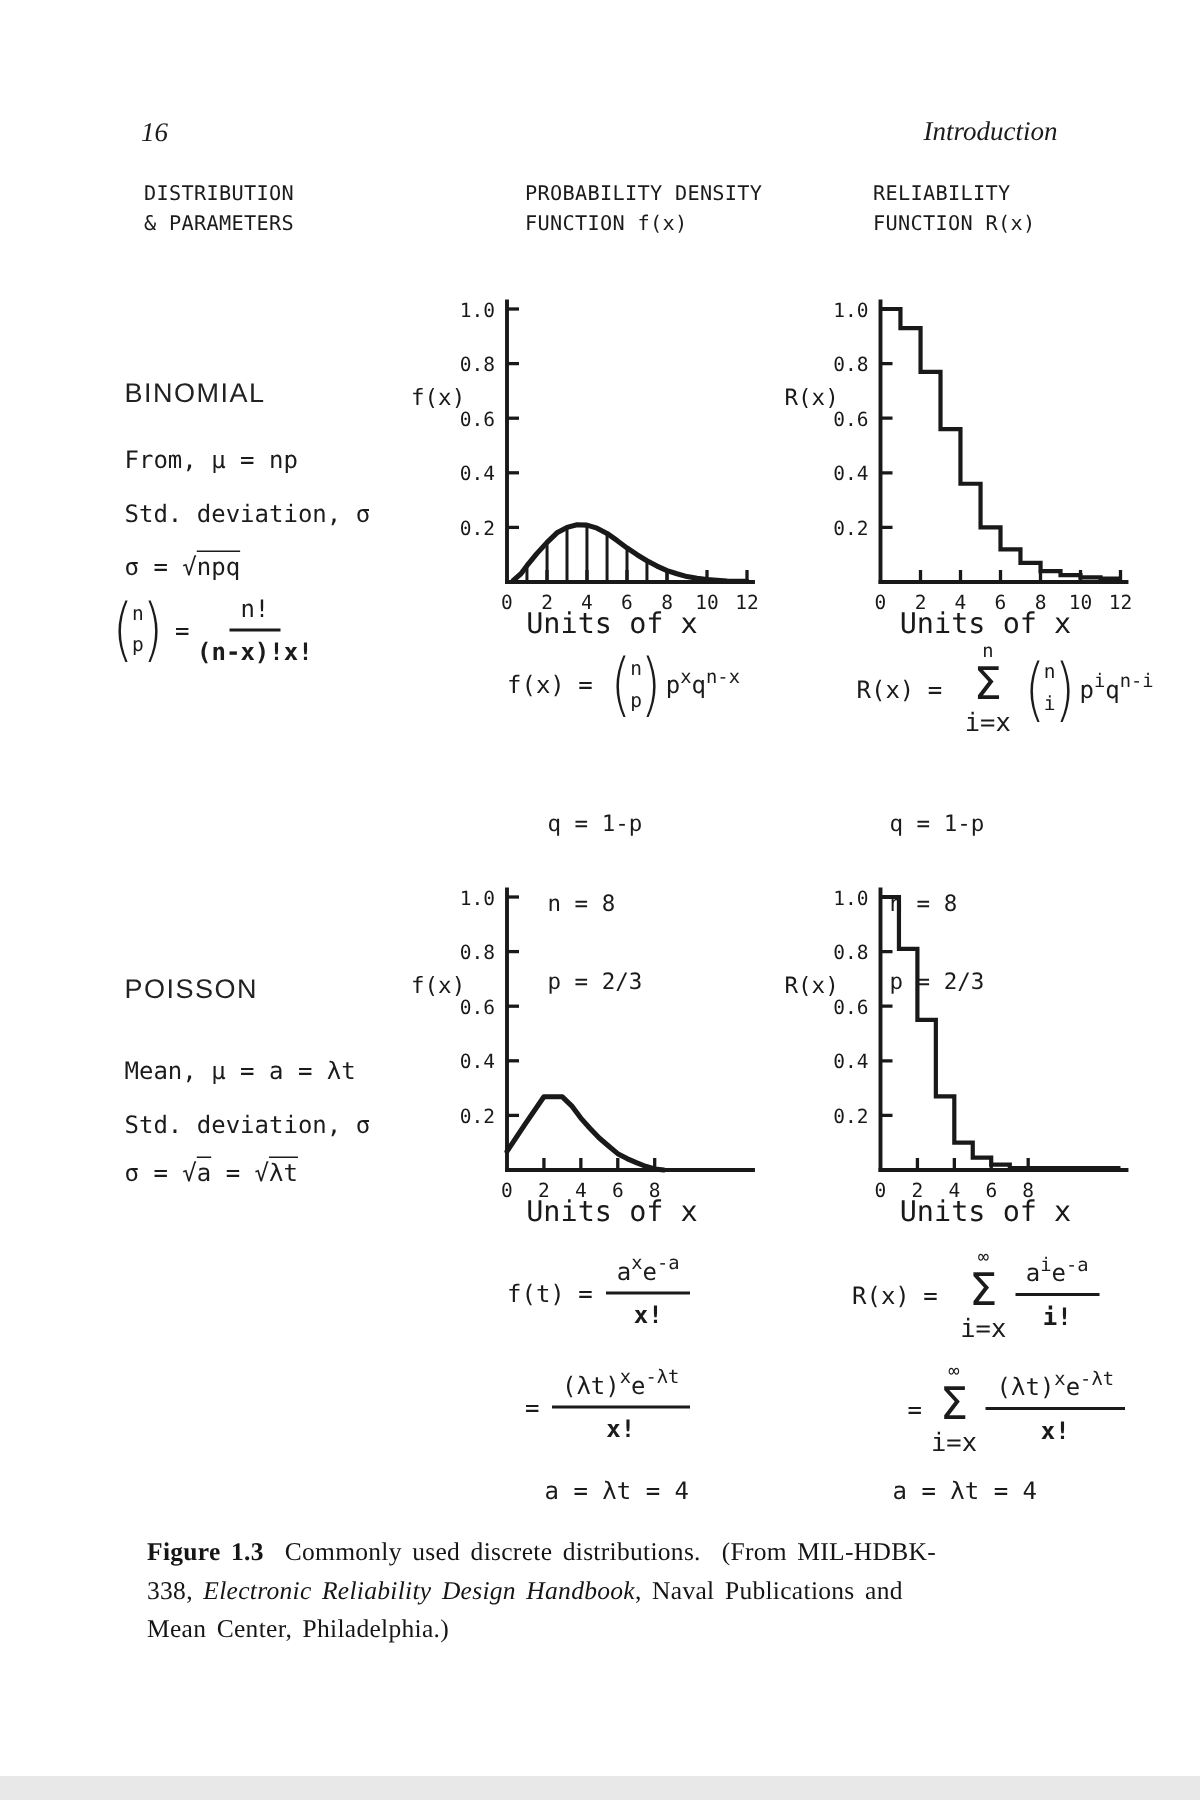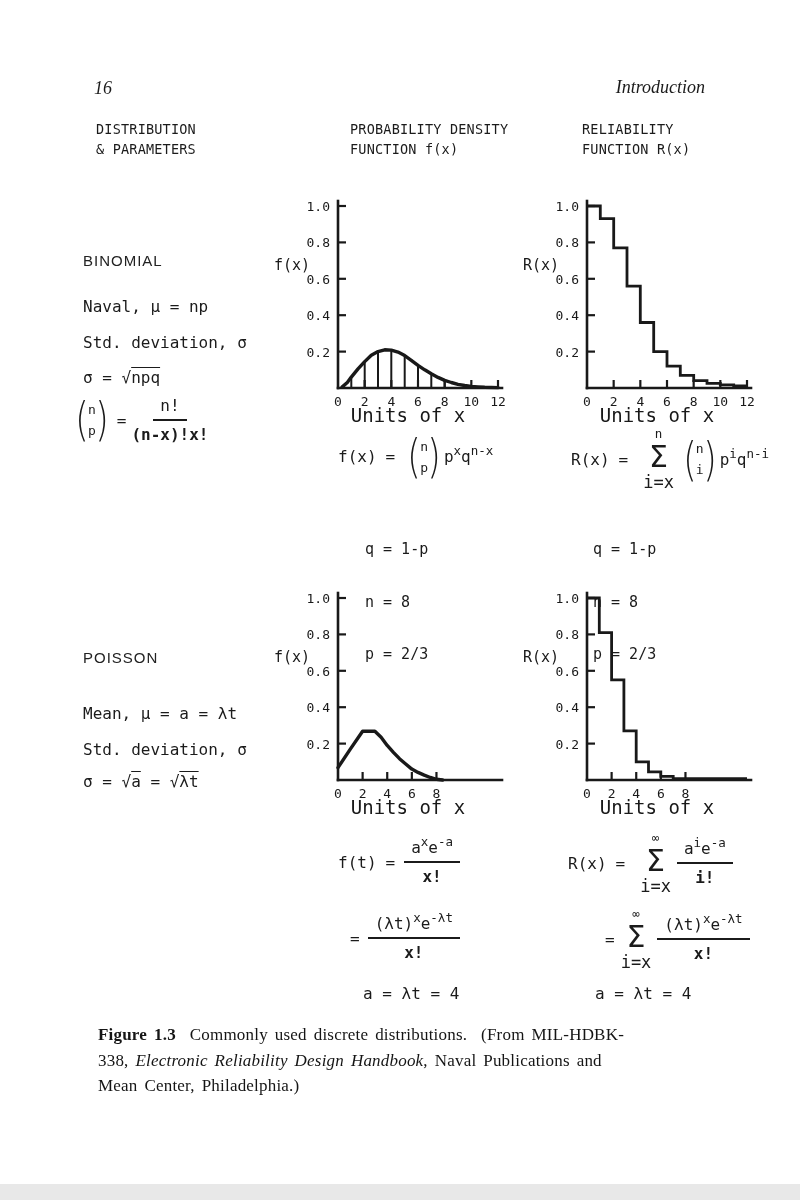--- a/index.html
+++ b/index.html
@@ -6,21 +6,21 @@
   .page{
     position:relative;width:800px;height:1184px;background:#ffffff;
     font-family:"DejaVu Sans Mono",monospace;color:#1b1b1b;overflow:hidden;
     margin:0 auto;
   }
   .abs{position:absolute;}
   .serif-it{font-family:"Liberation Serif",serif;font-style:italic;font-size:18px;}
   .pagenum{left:94px;top:78px;}
   .runtitle{right:95px;top:77px;text-align:right;margin-left:32px;}
   .colhead{top:119px;font-size:13.5px;line-height:20px;letter-spacing:0.2px;}
-  .secttitle{font-family:"Liberation Sans",sans-serif;font-size:15px;letter-spacing:1px;color:#222;}
+  .secttitle{font-family:"Liberation Sans",sans-serif;font-size:18px;letter-spacing:1px;color:#222;}
   .bodyline{font-size:16px;white-space:pre;}
   .rad{text-decoration:overline;}
   .chartbox{width:238px;height:242px;}
   svg text{fill:#191919;font-family:"DejaVu Sans Mono",monospace;}
   .formula{display:flex;align-items:center;font-size:16px;white-space:pre;}
   .formula .eq{margin:0 9px;}
   .term{display:inline-block;white-space:pre;}
   .sp{font-size:12.5px;position:relative;top:-7px;letter-spacing:0;}
   .binom{display:inline-flex;align-items:center;margin:0 1px;}
   .bp{font-family:"DejaVu Sans",sans-serif;font-size:46px;font-weight:300;line-height:0.9;transform:scaleX(0.75);}
@@ -54,21 +54,21 @@
   <div class="abs colhead" style="left:350px">
     <div>PROBABILITY DENSITY</div>
     <div>FUNCTION f(x)</div>
   </div>
   <div class="abs colhead" style="left:582px">
     <div>RELIABILITY</div>
     <div>FUNCTION R(x)</div>
   </div>
 
   <div class="abs secttitle" style="left:83px;top:252px">BINOMIAL</div>
-  <div class="abs bodyline" style="left:83px;top:297px">Naval, μ = np</div>
+  <div class="abs bodyline" style="left:83px;top:297px">From, μ = np</div>
   <div class="abs bodyline" style="left:83px;top:333px">Std. deviation, σ</div>
   <div class="abs bodyline" style="left:83px;top:368px"><span>σ = √</span><span class="rad">npq</span></div>
 
   <div class="abs formula" style="left:72px;top:396px">
     <span class="binom">
       <span class="bp">(</span>
       <span class="stk"><span>n</span><span>p</span></span>
       <span class="bp">)</span>
     </span>
     <span class="eq" style="margin:0 5px">=</span>

